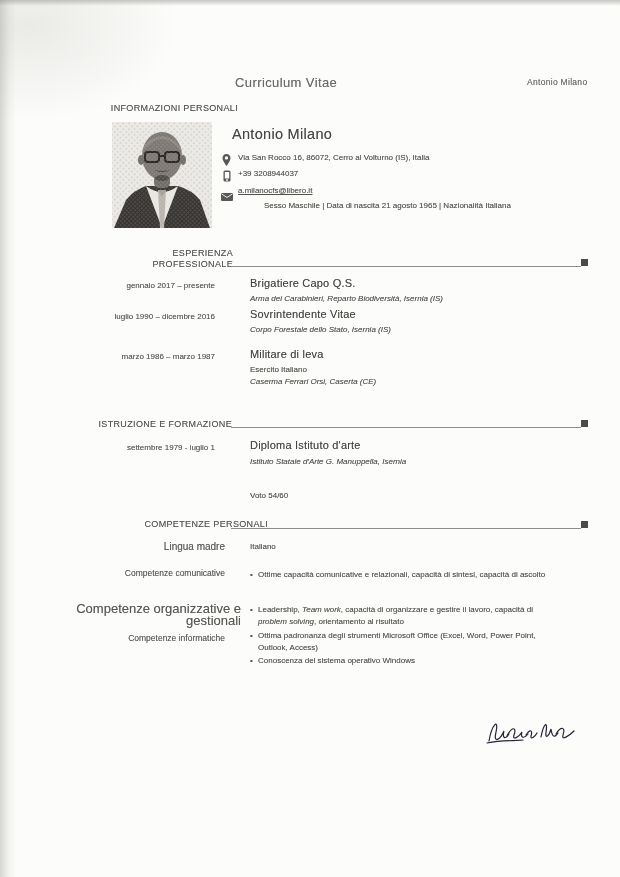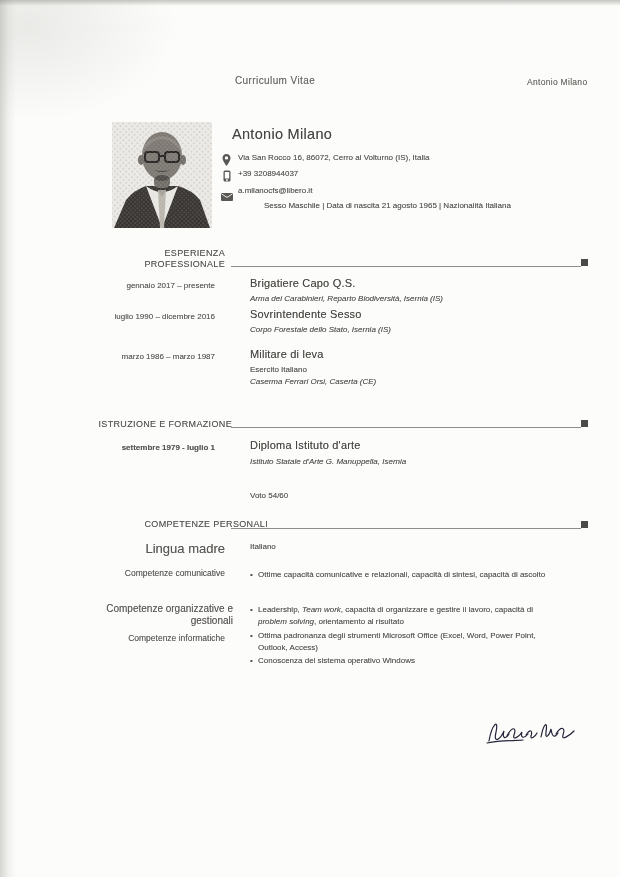--- a/index.html
+++ b/index.html
@@ -10,28 +10,28 @@
     color:#54524f;
   }
   
   .scan-left{position:absolute;left:0;top:0;width:16px;height:877px;
     background:linear-gradient(90deg,rgba(150,150,145,.38),rgba(150,150,145,.10) 55%,rgba(150,150,145,0));}
   .scan-top{position:absolute;left:0;top:0;width:620px;height:6px;
     background:linear-gradient(180deg,rgba(130,130,125,.45),rgba(130,130,125,0));}
   .scan-smudge{position:absolute;left:0;top:0;width:190px;height:130px;
     background:radial-gradient(ellipse at 15% 20%,rgba(150,150,145,.18),rgba(150,150,145,0) 65%);}
   .abs{position:absolute;}
-  .hdr{font-size:10px;color:#6d6b67;letter-spacing:.4px;}
+  .hdr{font-size:13px;color:#6d6b67;letter-spacing:.4px;}
   .hdr-r{font-size:8.5px;color:#6d6b67;letter-spacing:.3px;}
   .sec-label{font-size:9px;color:#55534f;letter-spacing:.35px;text-align:right;line-height:11px;}
   .rule{position:absolute;border-top:1px solid #8f8d89;height:0;}
   .rule-sq{position:absolute;width:7px;height:7px;background:#4c4a47;}
   .name{font-size:14.5px;color:#474542;letter-spacing:.3px;}
   .contact{font-size:8px;color:#55534f;}
-  .email{color:#55534f;cursor:pointer;}
+  .email{color:#55534f;text-decoration:underline;cursor:pointer;}
   .period{font-size:8px;color:#5a5855;text-align:right;}
   .jtitle{font-size:11px;color:#45433f;letter-spacing:.2px;}
   .sub{font-size:8px;color:#55534f;line-height:11.5px;}
   .it{font-style:italic;}
   .blt{display:flex;font-size:8px;color:#55534f;line-height:11.5px;}
   .blt .dot{width:8px;flex:none;}
   .label2{line-height:11.5px;}
   .txtscan{text-shadow:0 0 .4px rgba(100,98,95,.55);}
 </style>
 </head>
@@ -39,20 +39,21 @@
 
 <div class="page txtscan">
 
   <div class="scan-left"></div>
   <div class="scan-top"></div>
   <div class="scan-smudge"></div>
 
   <div class="abs hdr" style="left:235px;top:75px;">Curriculum Vitae</div>
   <div class="abs hdr-r" style="left:527px;top:77px;">Antonio Milano</div>
 
+  <div class="abs sec-label" style="left:0;width:238px;top:103px;">INFORMAZIONI PERSONALI</div>
 
   <div class="abs" style="left:112px;top:122px;">
     <svg width="100" height="106" viewBox="0 0 100 106">
       <defs>
         <pattern id="ht" width="4" height="4" patternUnits="userSpaceOnUse" patternTransform="rotate(45)">
           <rect width="4" height="4" fill="#ebe9e5"></rect>
           <circle cx="1" cy="1" r="0.9" fill="#cfccc7"></circle>
         </pattern>
         <pattern id="ht2" width="3" height="3" patternUnits="userSpaceOnUse" patternTransform="rotate(45)">
           <circle cx="1" cy="1" r="0.7" fill="rgba(255,255,255,0.35)"></circle>
@@ -106,76 +107,76 @@
   <div class="abs" style="left:221px;top:187px;">
     <svg width="12" height="8" viewBox="0 0 12 8">
         <rect x="0" y="0" width="12" height="8" rx="1" fill="#5a5855"></rect>
         <path d="M0.5 0.8 L6 4.5 L11.5 0.8" stroke="#fcfcfa" stroke-width="0.9" fill="none"></path>
       </svg>
   </div>
   <div class="abs contact email" style="left:238px;top:186px;">a.milanocfs@libero.it</div>
 
   <div class="abs contact" style="left:232px;top:201px;width:340px;padding-left:32px;">Sesso Maschile | Data di nascita 21 agosto 1965 | Nazionalità Italiana</div>
 
-  <div class="abs sec-label" style="left:0;width:225px;top:248px;">
+  <div class="abs sec-label" style="left:8px;width:225px;top:248px;">
     <div>ESPERIENZA</div>
     <div>PROFESSIONALE</div>
   </div>
   <div class="rule" style="left:231px;top:266px;width:350px;"></div>
   <div class="rule-sq" style="left:581px;top:259px;"></div>
 
   <div>
     <div class="abs period" style="left:0;width:215px;top:281px;">gennaio 2017 – presente</div>
     <div class="abs jtitle" style="left:250px;top:277px;">Brigatiere Capo Q.S.</div>
     <div class="abs sub it" style="left:250px;top:293px;width:320px;">Arma dei Carabinieri, Reparto Biodiversità, Isernia (IS)</div>
   </div>
 
   <div>
     <div class="abs period" style="left:0;width:215px;top:312px;">luglio 1990 – dicembre 2016</div>
-    <div class="abs jtitle" style="left:250px;top:308px;">Sovrintendente Sesso</div>
+    <div class="abs jtitle" style="left:250px;top:308px;">Sovrintendente Vitae</div>
     <div class="abs sub it" style="left:250px;top:324px;width:320px;">Corpo Forestale dello Stato, Isernia (IS)</div>
   </div>
 
   <div>
     <div class="abs period" style="left:0;width:215px;top:352px;">marzo 1986 – marzo 1987</div>
     <div class="abs jtitle" style="left:250px;top:348px;">Militare di leva</div>
     <div class="abs sub" style="left:250px;top:364px;width:320px;">Esercito Italiano</div>
     <div class="abs sub it" style="left:250px;top:376px;width:320px;">Caserma Ferrari Orsi, Caserta (CE)</div>
   </div>
 
   <div class="abs sec-label" style="left:0;width:225px;top:419px;padding-left:7px;">ISTRUZIONE E FORMAZIONE</div>
   <div class="rule" style="left:231px;top:427px;width:350px;"></div>
   <div class="rule-sq" style="left:581px;top:420px;"></div>
 
   <div>
-    <div class="abs period" style="left:0;width:215px;top:443px;font-weight:bold;">settembre 1979 - luglio 1</div>
+    <div class="abs period" style="left:0;width:215px;top:443px;">settembre 1979 - luglio 1</div>
     <div class="abs jtitle" style="left:250px;top:439px;">Diploma Istituto d'arte</div>
     <div class="abs sub it" style="left:250px;top:456px;width:320px;">Istituto Statale d'Arte G. Manuppella, Isernia</div>
     <div class="abs sub" style="left:250px;top:443px;margin-top:47px;">Voto 54/60</div>
   </div>
 
   <div class="abs sec-label" style="left:0;width:224px;top:519px;margin-left:44px;">COMPETENZE PERSONALI</div>
   <div class="rule" style="left:231px;top:528px;width:350px;"></div>
   <div class="rule-sq" style="left:581px;top:521px;"></div>
 
   <div>
-    <div class="abs period" style="left:0;width:225px;top:541px;font-size:13px;">Lingua madre</div>
+    <div class="abs period" style="left:0;width:225px;top:541px;font-size:10px;">Lingua madre</div>
     <div class="abs sub" style="left:250px;top:541px;">Italiano</div>
   </div>
 
   <div>
     <div class="abs period" style="left:0;width:225px;top:568px;font-size:8.5px;">Competenze comunicative</div>
     <div class="abs blt" style="left:250px;top:569px;width:312px;">
       <span class="dot">•</span>
       <span>Ottime capacità comunicative e relazionali, capacità di sintesi, capacità di ascolto</span>
     </div>
   </div>
 
   <div>
-    <div class="abs period label2" style="left:8px;width:225px;top:603px;font-size:10px;">
+    <div class="abs period label2" style="left:16px;width:225px;top:603px;font-size:13px;">
       <div>Competenze organizzative e</div>
       <div>gestionali</div>
     </div>
     <div class="abs blt" style="left:250px;top:604px;width:314px;">
       <span class="dot">•</span>
       <span><span>Leadership, </span><span class="it">Team work</span><span>, capacità di organizzare e gestire il lavoro, capacità di </span><span class="it">problem solving</span><span>, orientamento al risultato</span></span>
     </div>
   </div>
 
   <div>

